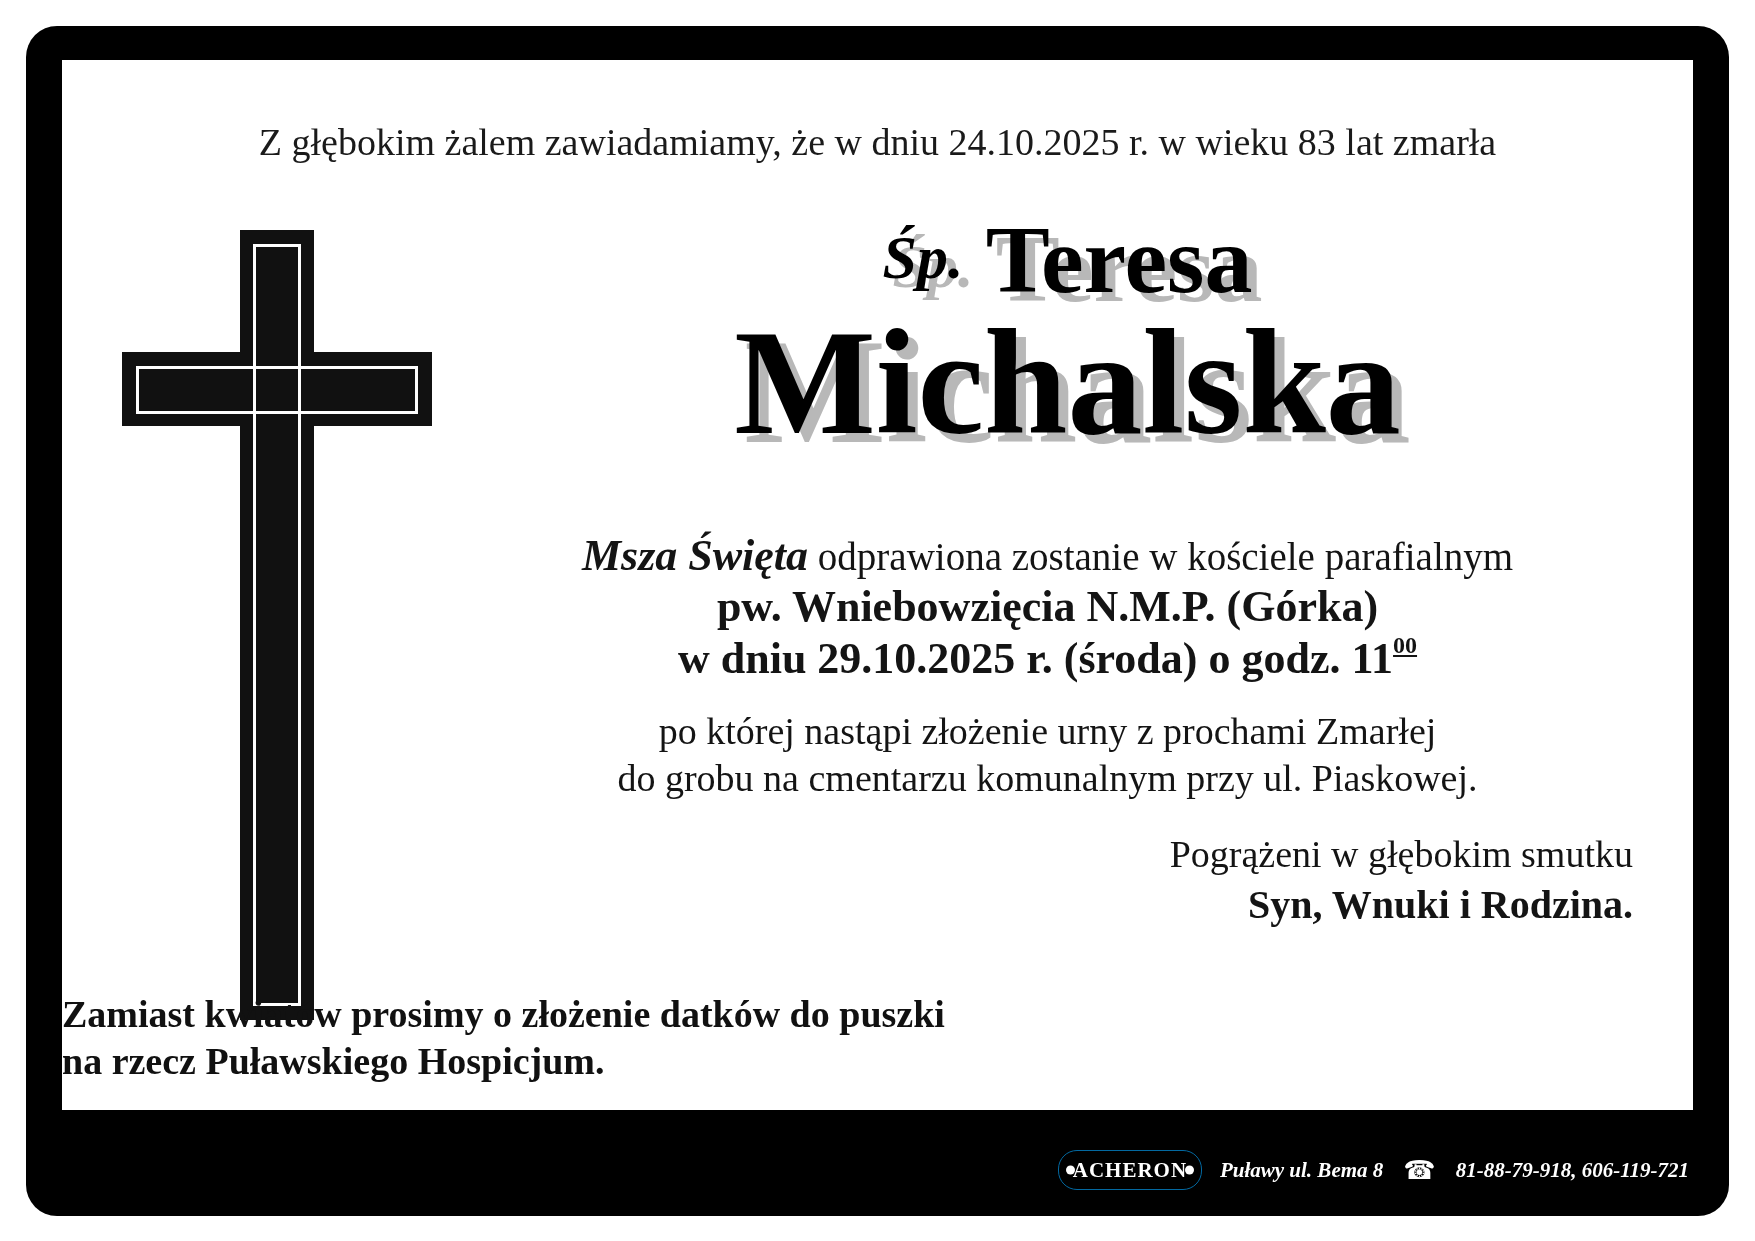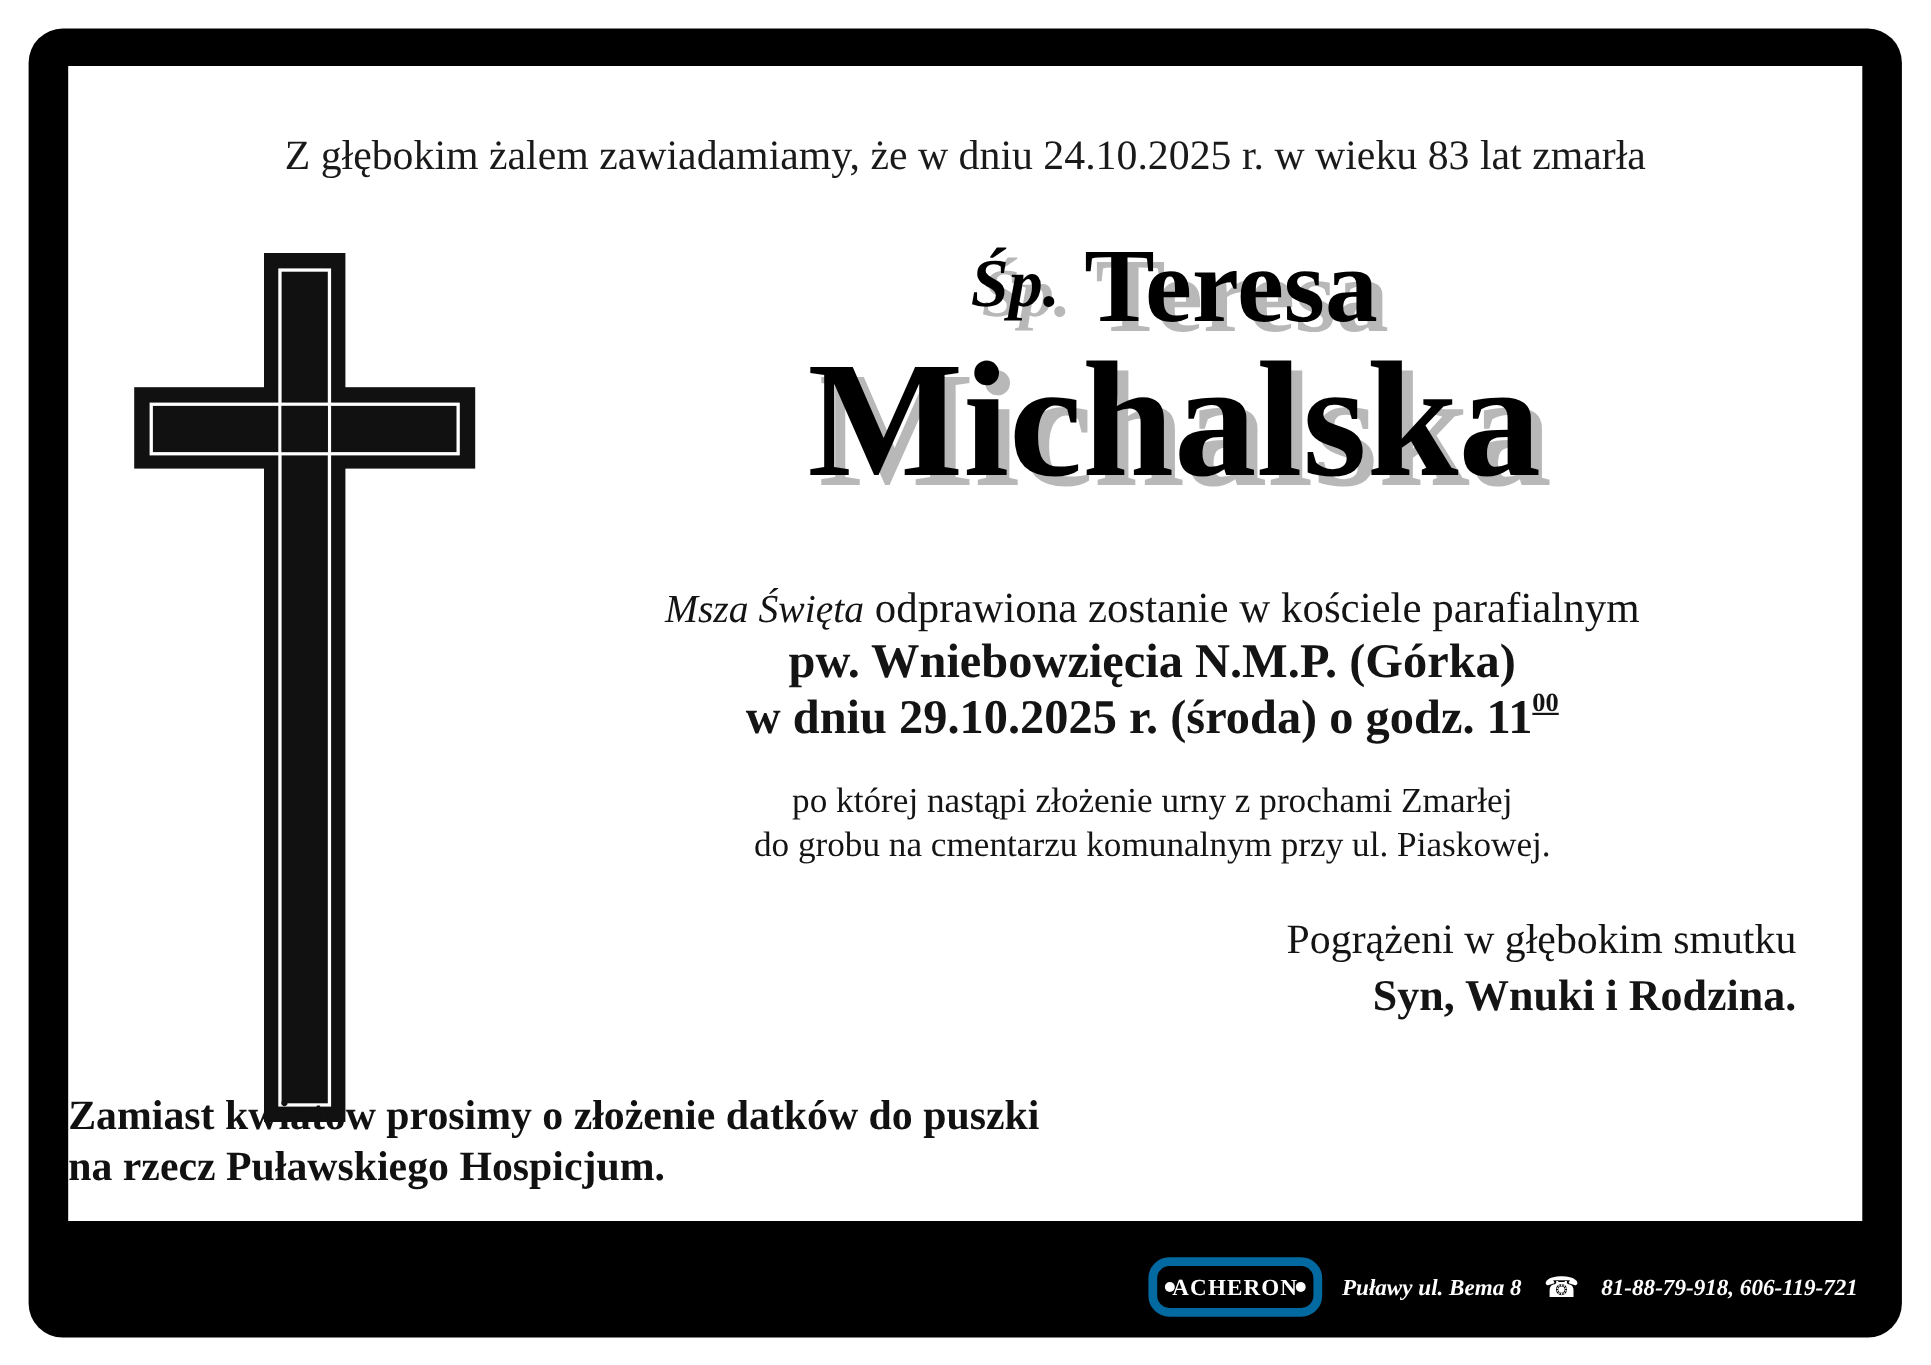--- a/index.html
+++ b/index.html
@@ -114,36 +114,36 @@
   .mass {
     position: absolute;
     left: 370px;
     right: 30px;
     top: 470px;
     text-align: center;
     font-size: 39px;
     line-height: 1.16;
     color: #141414;
   }
-  .mass .it { font-style: italic; font-weight: normal; font-size: 36px; }
+  .mass .it { font-style: italic; font-weight: bold; font-size: 44px; }
   .mass .b  { font-weight: bold; font-size: 44px; }
   .mass .hour-sup {
     font-size: 24px;
     vertical-align: 20px;
     text-decoration: underline;
     font-weight: bold;
   }
 
   .after {
     position: absolute;
     left: 370px;
     right: 30px;
     top: 648px;
     text-align: center;
-    font-size: 32px;
+    font-size: 38px;
     line-height: 1.24;
     color: #141414;
   }
 
   .mourners {
     position: absolute;
     right: 60px;
     top: 770px;
     text-align: right;
     font-size: 38px;
@@ -170,21 +170,21 @@
     bottom: 22px;
     height: 48px;
     display: flex;
     align-items: center;
     justify-content: flex-end;
     gap: 18px;
   }
   .logo {
     width: 142px;
     height: 38px;
-    border: 8px solid #0369a1;
+    border: 1px solid #0369a1;
     border-radius: 19px;
     background: #000000;
     color: #ffffff;
     font-weight: bold;
     font-size: 21px;
     letter-spacing: 1px;
     display: flex;
     align-items: center;
     justify-content: center;
     position: relative;

